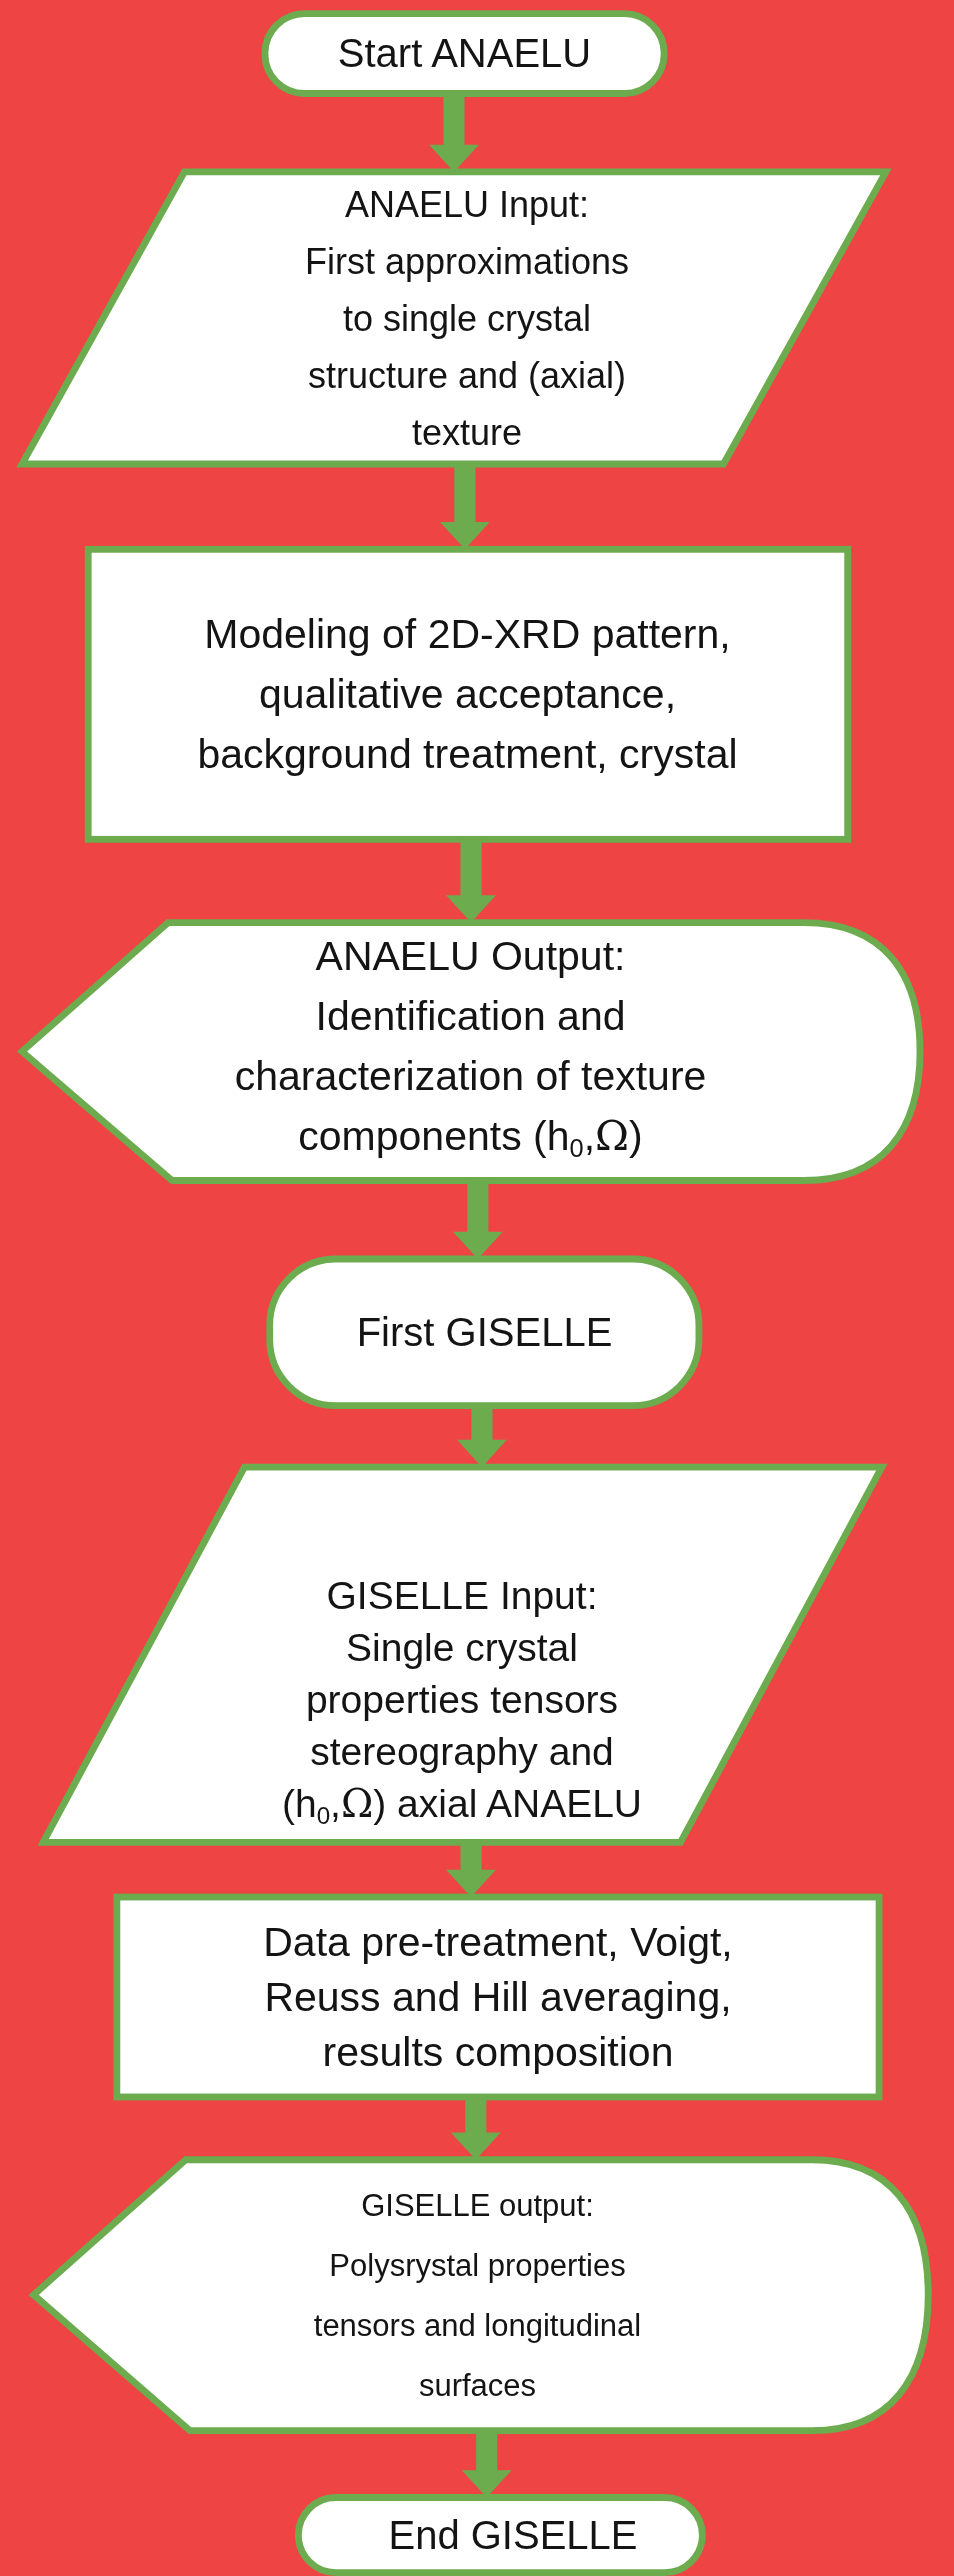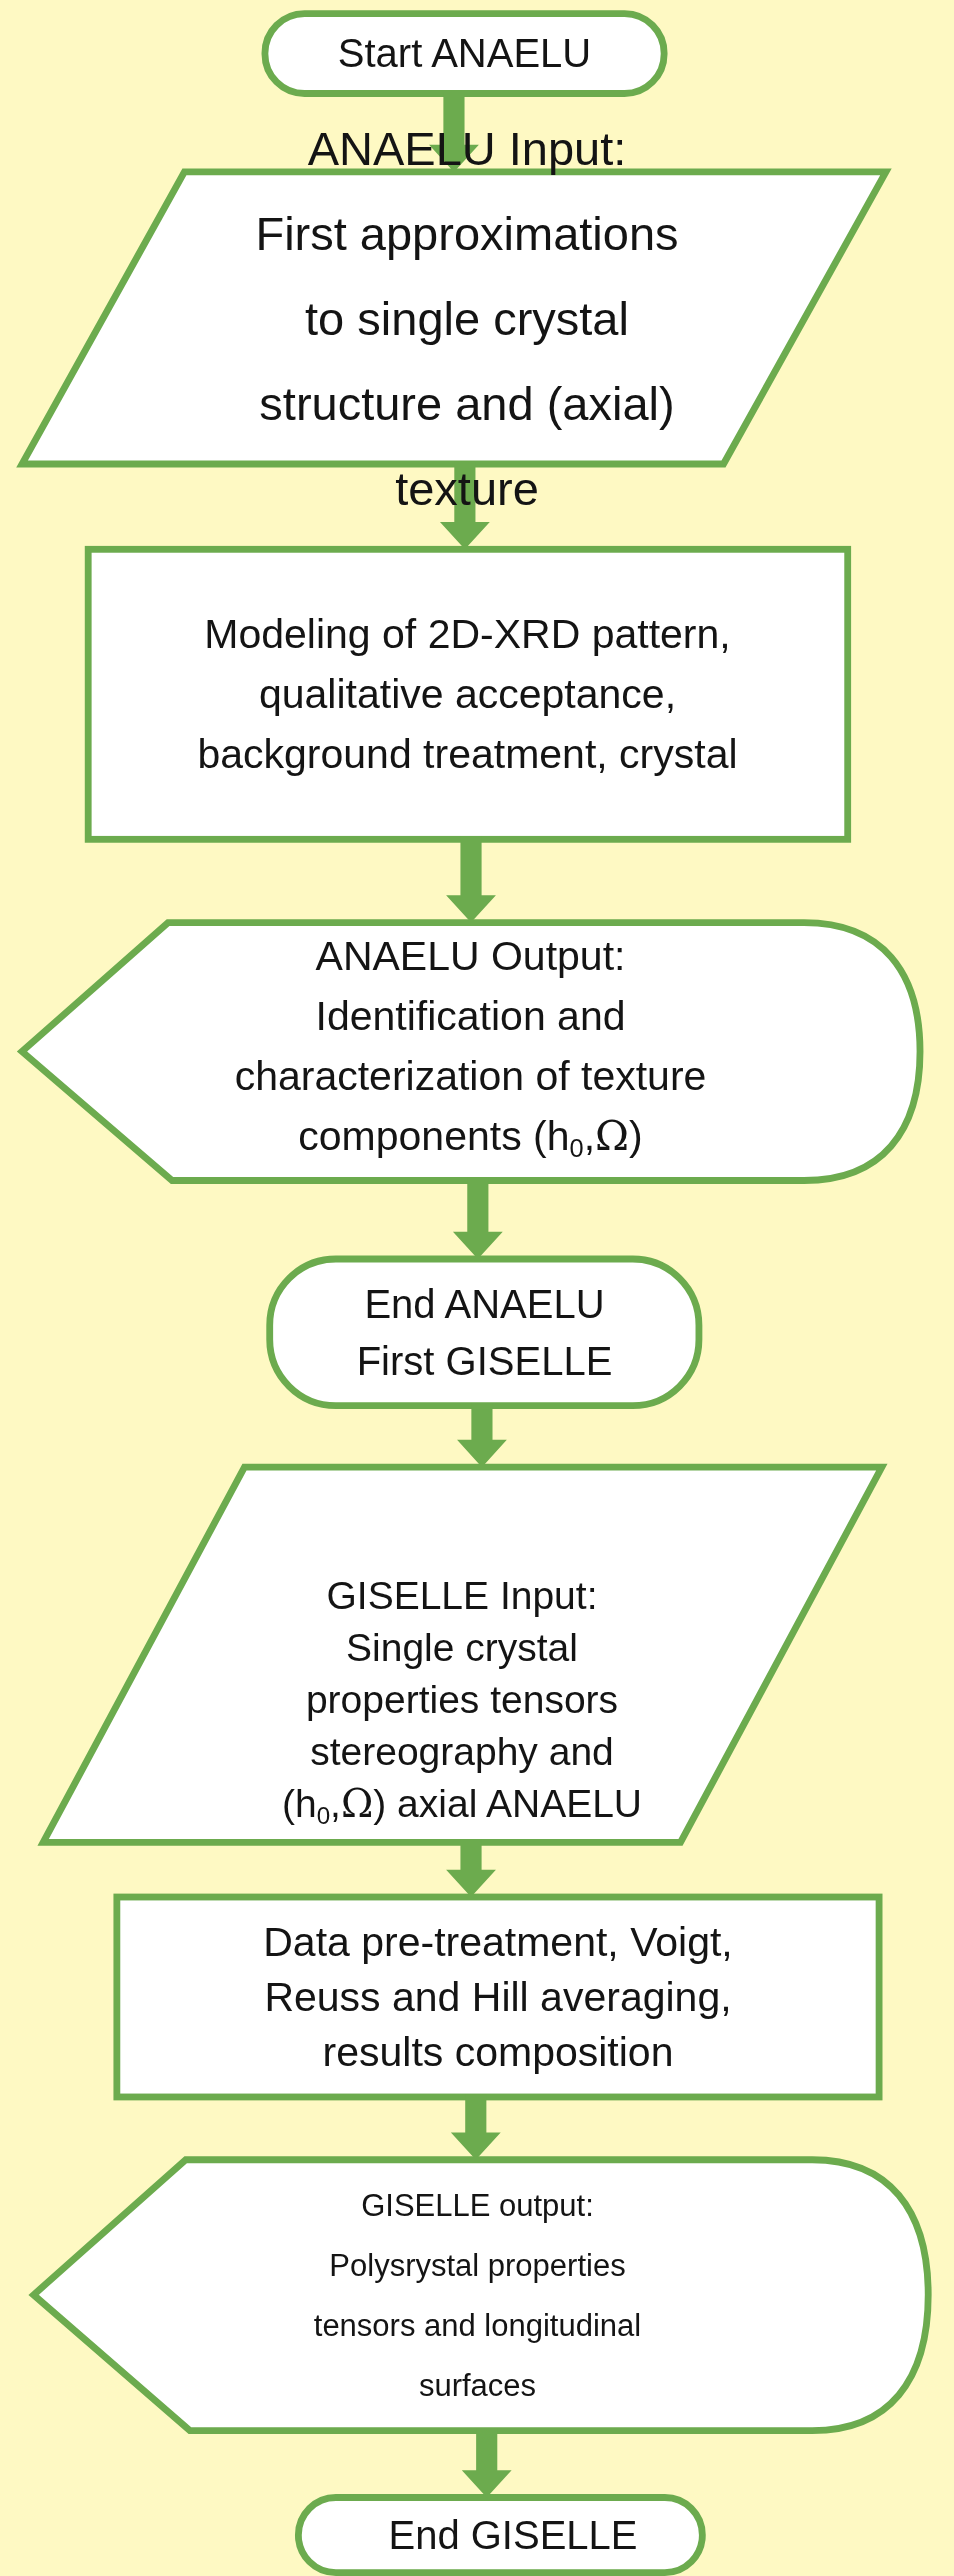--- a/index.html
+++ b/index.html
@@ -4,21 +4,21 @@
 <style>
   html, body {
     margin: 0;
     padding: 0;
     background: #ffffff;
   }
   .canvas {
     position: relative;
     width: 955px;
     height: 2576px;
-    background: #fef9c3;
+    background: #ef4444;
     font-family: "Liberation Sans", "DejaVu Sans", sans-serif;
     color: #141414;
     overflow: hidden;
   }
   .shapes-layer {
     position: absolute;
     left: 0;
     top: 0;
     width: 955px;
     height: 2576px;
@@ -29,21 +29,21 @@
     flex-direction: column;
     align-items: center;
     justify-content: center;
     text-align: center;
     color: #141414;
   }
   .node-text .line {
     white-space: nowrap;
   }
   .t-terminator { font-size: 40px; line-height: 57px; }
-  .t-io1        { font-size: 47px; line-height: 57px; gap: 28px; }
+  .t-io1        { font-size: 36px; line-height: 57px; }
   .t-proc1      { font-size: 41px; line-height: 60px; }
   .t-disp1      { font-size: 41px; line-height: 60px; padding-bottom: 9.6px; }
   .t-io2        { font-size: 39px; line-height: 52px; justify-content: flex-end; }
   .t-proc2      { font-size: 41px; line-height: 55px; }
   .t-disp2      { font-size: 31px; line-height: 60px; padding-bottom: 13.6px; }
   .sub {
     font-size: 0.62em;
     vertical-align: -0.28em;
   }
   .omega {
@@ -111,21 +111,20 @@
   </div>
 
   <div class="node-text t-disp1" style="left:68px; top:923px; width:805px; height:258px;">
     <div class="line">ANAELU Output:</div>
     <div class="line">Identification and</div>
     <div class="line">characterization of texture</div>
     <div class="line"><span>components (h</span><span class="sub">0</span><span>,</span><span class="omega">Ω</span><span>)</span></div>
   </div>
 
   <div class="node-text t-terminator" style="left:270px; top:1259px; width:429px; height:147px;">
-    <div class="line">End ANAELU</div>
     <div class="line">First GISELLE</div>
   </div>
 
   <div class="node-text t-io2" style="left:179px; top:1467px; width:566px; height:375px;">
     <div class="line">GISELLE Input:</div>
     <div class="line">Single crystal</div>
     <div class="line">properties tensors</div>
     <div class="line">stereography and</div>
     <div class="line"><span>(h</span><span class="sub">0</span><span>,</span><span class="omega">Ω</span><span>) axial ANAELU</span></div>
   </div>

